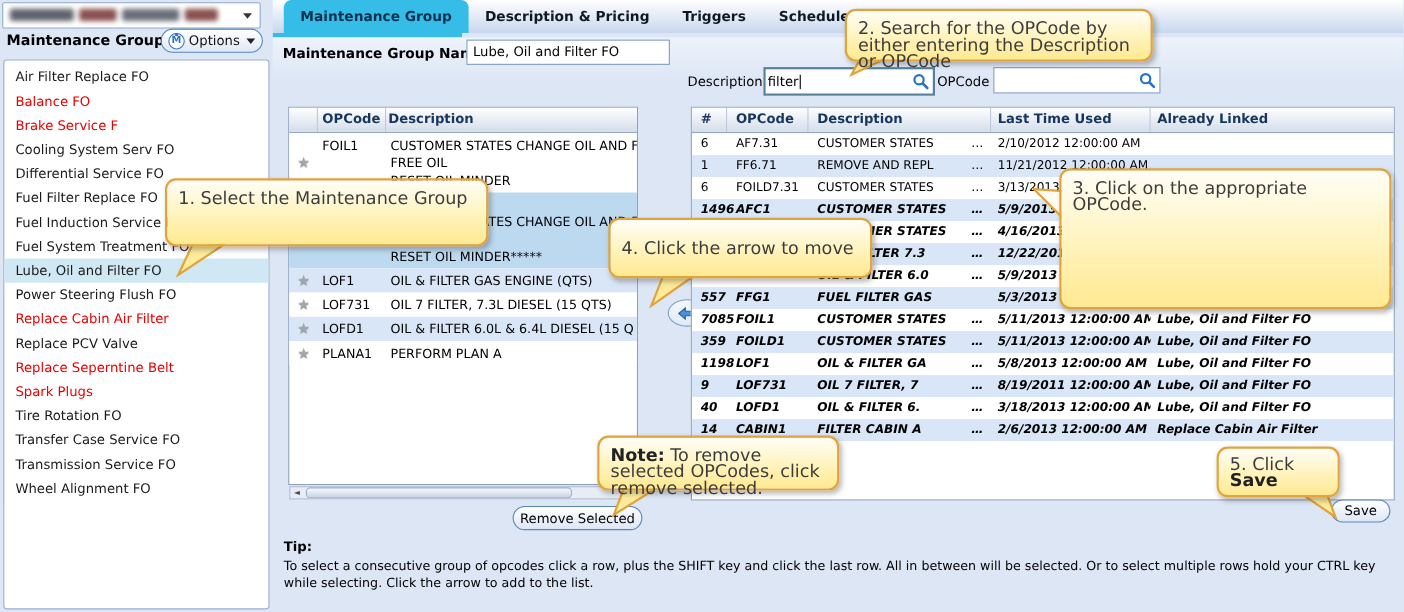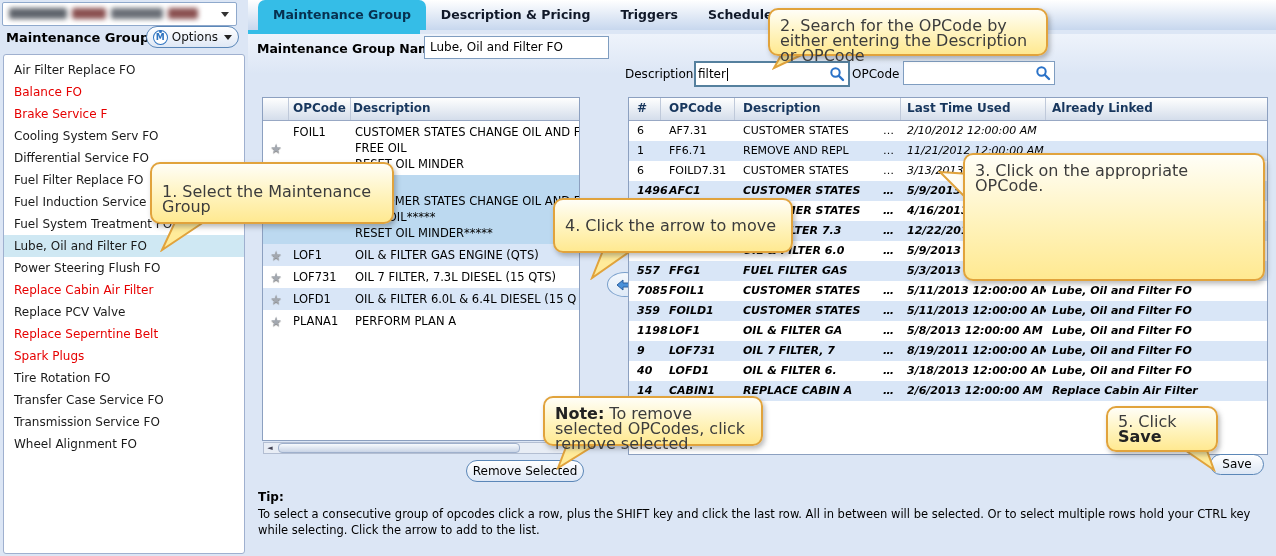--- a/index.html
+++ b/index.html
@@ -74,21 +74,21 @@
   .h-scroll .thumb{margin-left:2px;width:240px;height:8px;background:linear-gradient(#f7fafd,#c9d4e6);border:1px solid #9fb0cc;border-radius:4px;}
   
   .right-grid{left:628px;top:97px;width:640px;height:358px;}
   .rg-row{display:flex;height:20px;line-height:20px;font-size:11px;cursor:default;}
   .rg-row:nth-child(even){background:#d9e6f7;}
   .rg-row.inuse{font-weight:bold;font-style:italic;}
   .c-num{width:32px;flex:none;padding-left:8px;box-sizing:border-box;}
   .c-op{width:74px;flex:none;padding-left:8px;box-sizing:border-box;white-space:nowrap;overflow:hidden;}
   .c-desc{width:166px;flex:none;padding-left:8px;box-sizing:border-box;display:flex;justify-content:space-between;white-space:nowrap;overflow:hidden;}
   .c-desc .dots{padding-right:6px;letter-spacing:1px;}
-  .c-last{width:145px;flex:none;padding-left:6px;box-sizing:border-box;white-space:nowrap;overflow:hidden;font-style:italic;}
+  .c-last{width:145px;flex:none;padding-left:6px;box-sizing:border-box;white-space:nowrap;overflow:hidden;}
   .c-linked{flex:1;padding-left:6px;box-sizing:border-box;white-space:nowrap;overflow:hidden;}
   .hc.h-num{width:32px;padding-left:8px;}
   .hc.h-op{width:74px;padding-left:8px;box-sizing:border-box;}
   .hc.h-desc{width:166px;padding-left:8px;box-sizing:border-box;}
   .hc.h-last{width:145px;padding-left:6px;box-sizing:border-box;}
   .hc.h-linked{flex:1;padding-left:6px;border-right:none;}
   .hc.h-star{width:26px;}
   .hc.h-lop{width:62px;padding-left:4px;box-sizing:border-box;}
   .hc.h-ldesc{flex:1;padding-left:2px;border-right:none;}
   
@@ -96,21 +96,21 @@
     font-size:12px;text-align:center;cursor:default;box-sizing:border-box;}
   .remove-btn{left:466px;top:460px;width:118px;height:22px;line-height:20px;}
   .save-btn{left:1210px;top:454px;width:54px;height:21px;line-height:19px;}
   .move-btn{position:absolute;left:607px;top:272px;width:34px;height:23px;border:1px solid #7aa0cc;border-radius:50%;
     background:linear-gradient(#f4f8fd,#dfeaf7);display:flex;align-items:center;justify-content:center;cursor:default;}
   
   .callout{position:absolute;z-index:20;background:linear-gradient(180deg,#fffef7 0%,#fff3bc 55%,#ffe991 100%);
     border:2px solid #e1a33c;border-radius:10px;box-shadow:2px 3px 5px rgba(60,60,60,.35);
     color:#3c3c3c;font-size:16px;line-height:15px;padding:8px 10px;box-sizing:border-box;}
   .tail{position:absolute;z-index:19;}
-  .co-1{left:150px;top:162px;width:244px;height:62px;display:flex;align-items:flex-end;}
+  .co-1{left:150px;top:162px;width:294px;height:62px;display:flex;align-items:flex-start;}
   .co-2{left:768px;top:8px;width:280px;height:48px;}
   .co-3{left:963px;top:153px;width:302px;min-height:128px;}
   .co-4{left:553px;top:198px;width:240px;height:55px;display:flex;align-items:center;}
   .co-note{left:543px;top:396px;width:220px;height:50px;}
   .co-5{left:1106px;top:406px;width:112px;height:46px;display:flex;align-items:center;justify-content:center;}
   .b{font-weight:bold;color:#222;}
   
   .tip-label{position:absolute;left:258px;top:490px;font-weight:bold;font-size:12px;}
   .tip-line1{position:absolute;left:258px;top:507px;font-size:11.5px;width:1014px;}
   .tip-line2{position:absolute;left:258px;top:523px;font-size:11.5px;width:1014px;}
@@ -399,21 +399,21 @@
           <span>OIL &amp; FILTER 6.</span>
           <span class="dots">…</span>
         </div>
         <div class="c-last">3/18/2013 12:00:00 AM</div>
         <div class="c-linked">Lube, Oil and Filter FO</div>
       </div>
       <div class="rg-row inuse">
         <div class="c-num">14</div>
         <div class="c-op">CABIN1</div>
         <div class="c-desc">
-          <span>REPLACE CABIN A</span>
+          <span>FILTER CABIN A</span>
           <span class="dots">…</span>
         </div>
         <div class="c-last">2/6/2013 12:00:00 AM</div>
         <div class="c-linked">Replace Cabin Air Filter</div>
       </div>
     </div>
 </div>
 
 <div class="pill-btn remove-btn">Remove Selected</div>
 <div class="pill-btn save-btn">Save</div>

